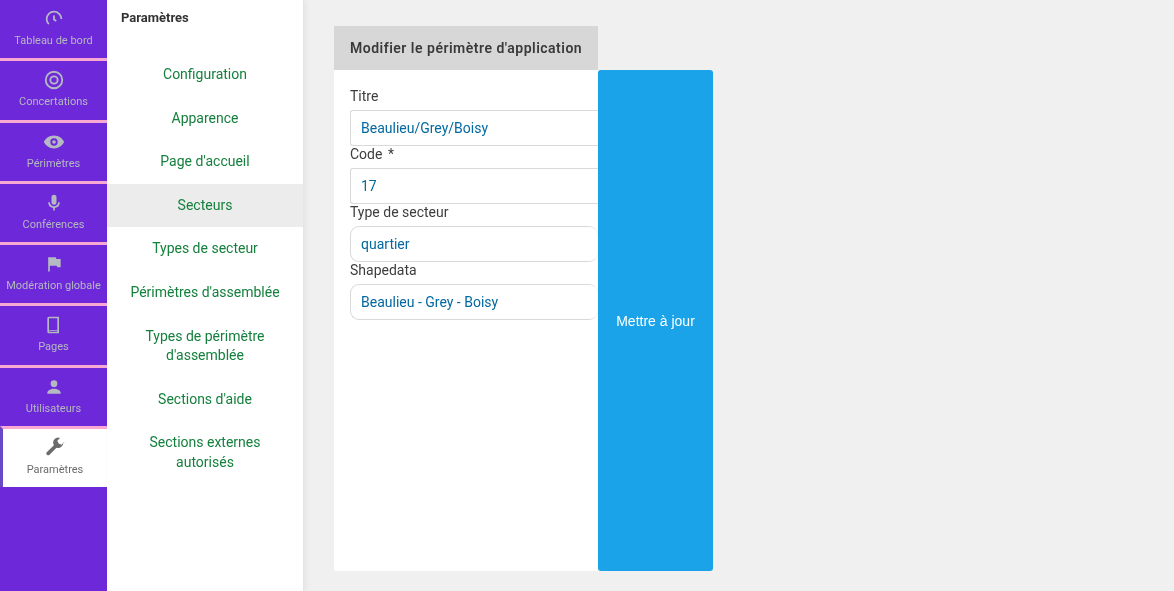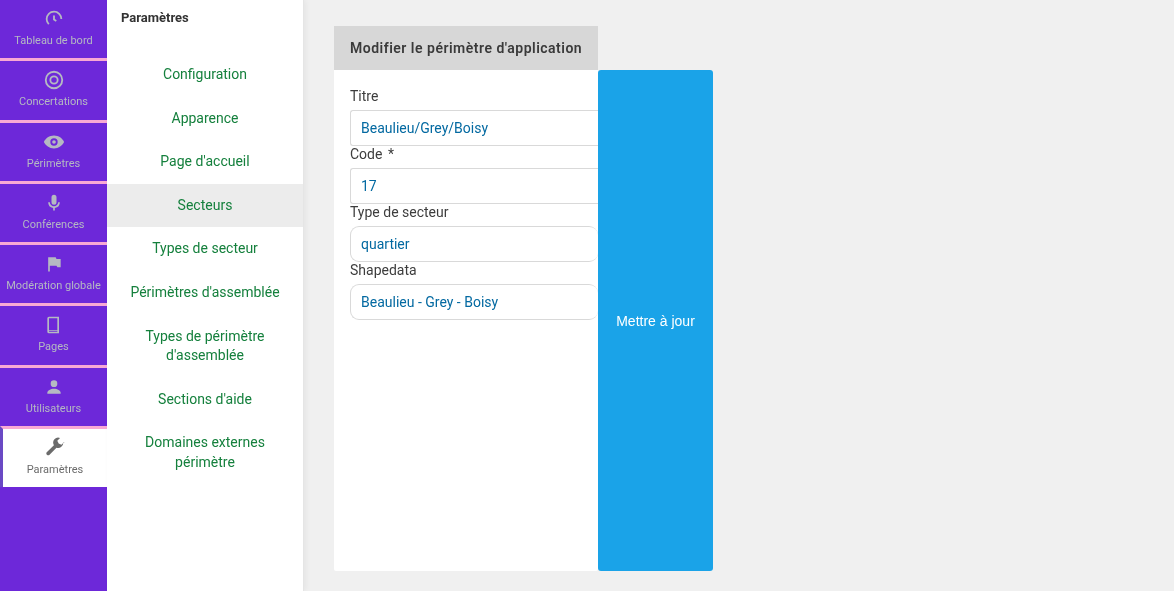--- a/index.html
+++ b/index.html
@@ -215,21 +215,21 @@
 <aside class="sidebar">
   <div class="sidebar-title">Paramètres</div>
   <div class="sub-item">Configuration</div>
   <div class="sub-item">Apparence</div>
   <div class="sub-item">Page d'accueil</div>
   <div class="sub-item active">Secteurs</div>
   <div class="sub-item">Types de secteur</div>
   <div class="sub-item">Périmètres d'assemblée</div>
   <div class="sub-item">Types de périmètre d'assemblée</div>
   <div class="sub-item">Sections d'aide</div>
-  <div class="sub-item">Domaines externes périmètre</div>
+  <div class="sub-item">Sections externes autorisés</div>
 </aside>
 
 <main class="main">
   <div class="panel">
     <div class="panel-header">Modifier le périmètre d'application</div>
     <div class="panel-body">
 
       <div class="field">
         <label class="label">Titre</label>
         <input class="input" type="text" value="Beaulieu/Grey/Boisy" style="">

